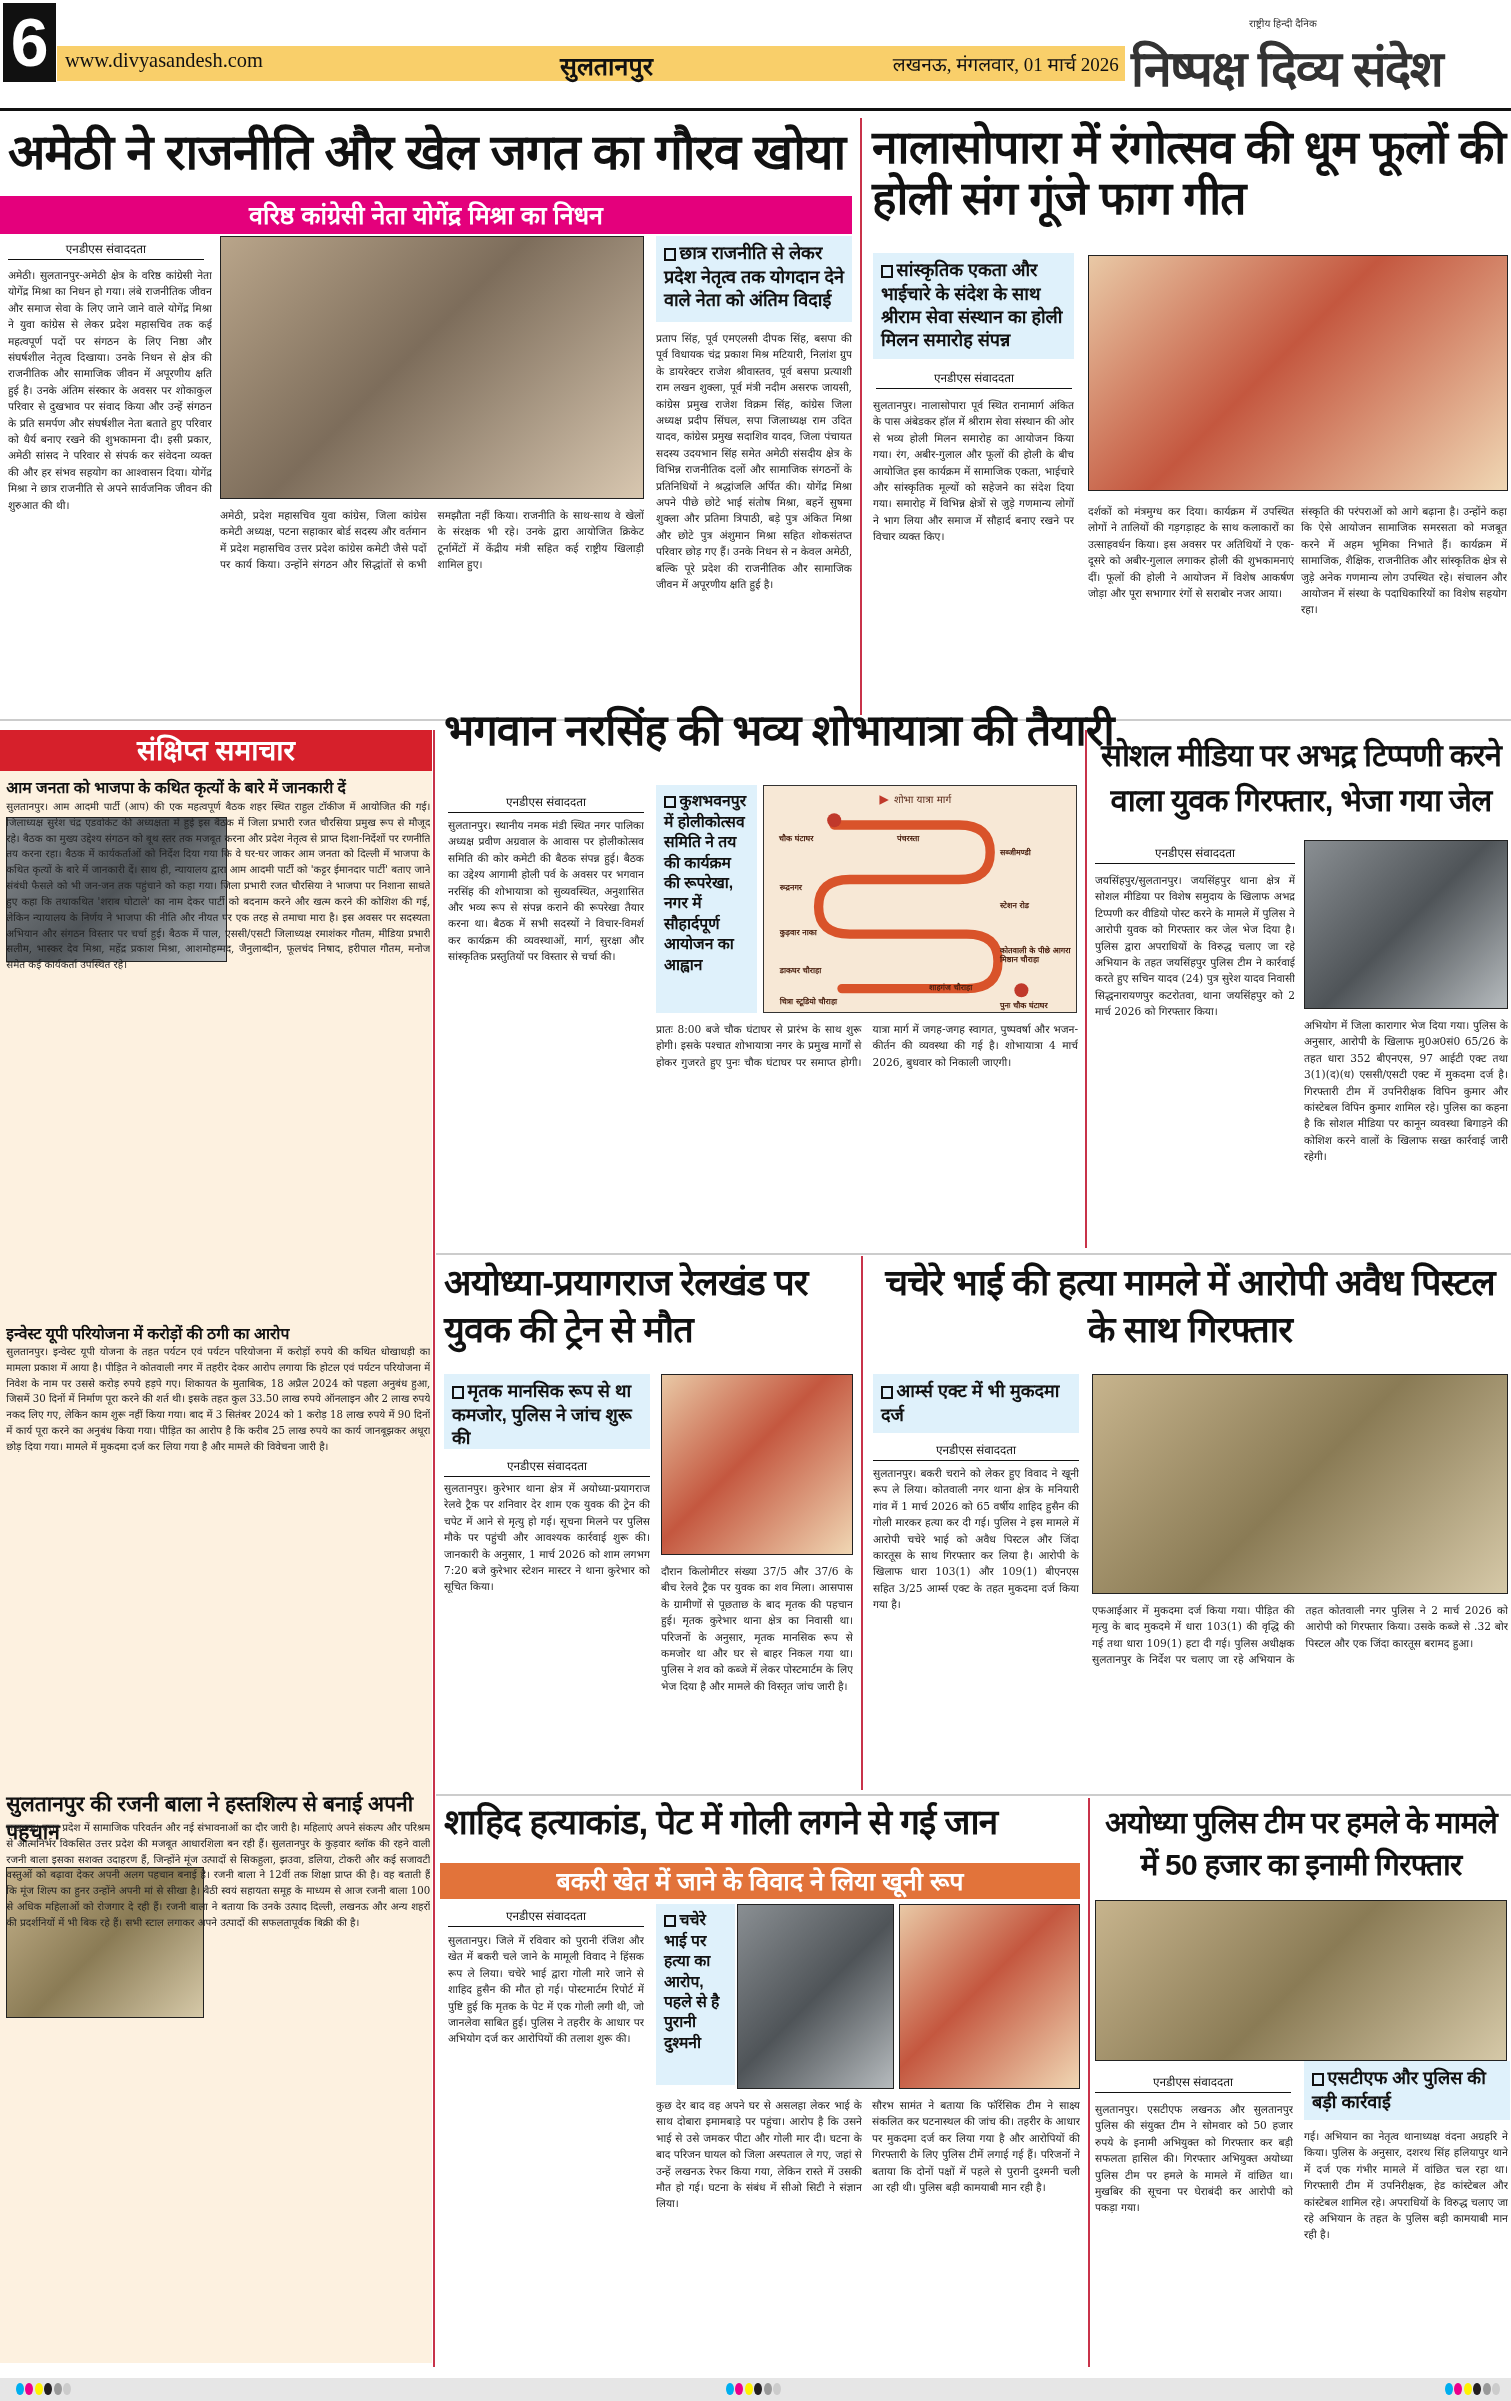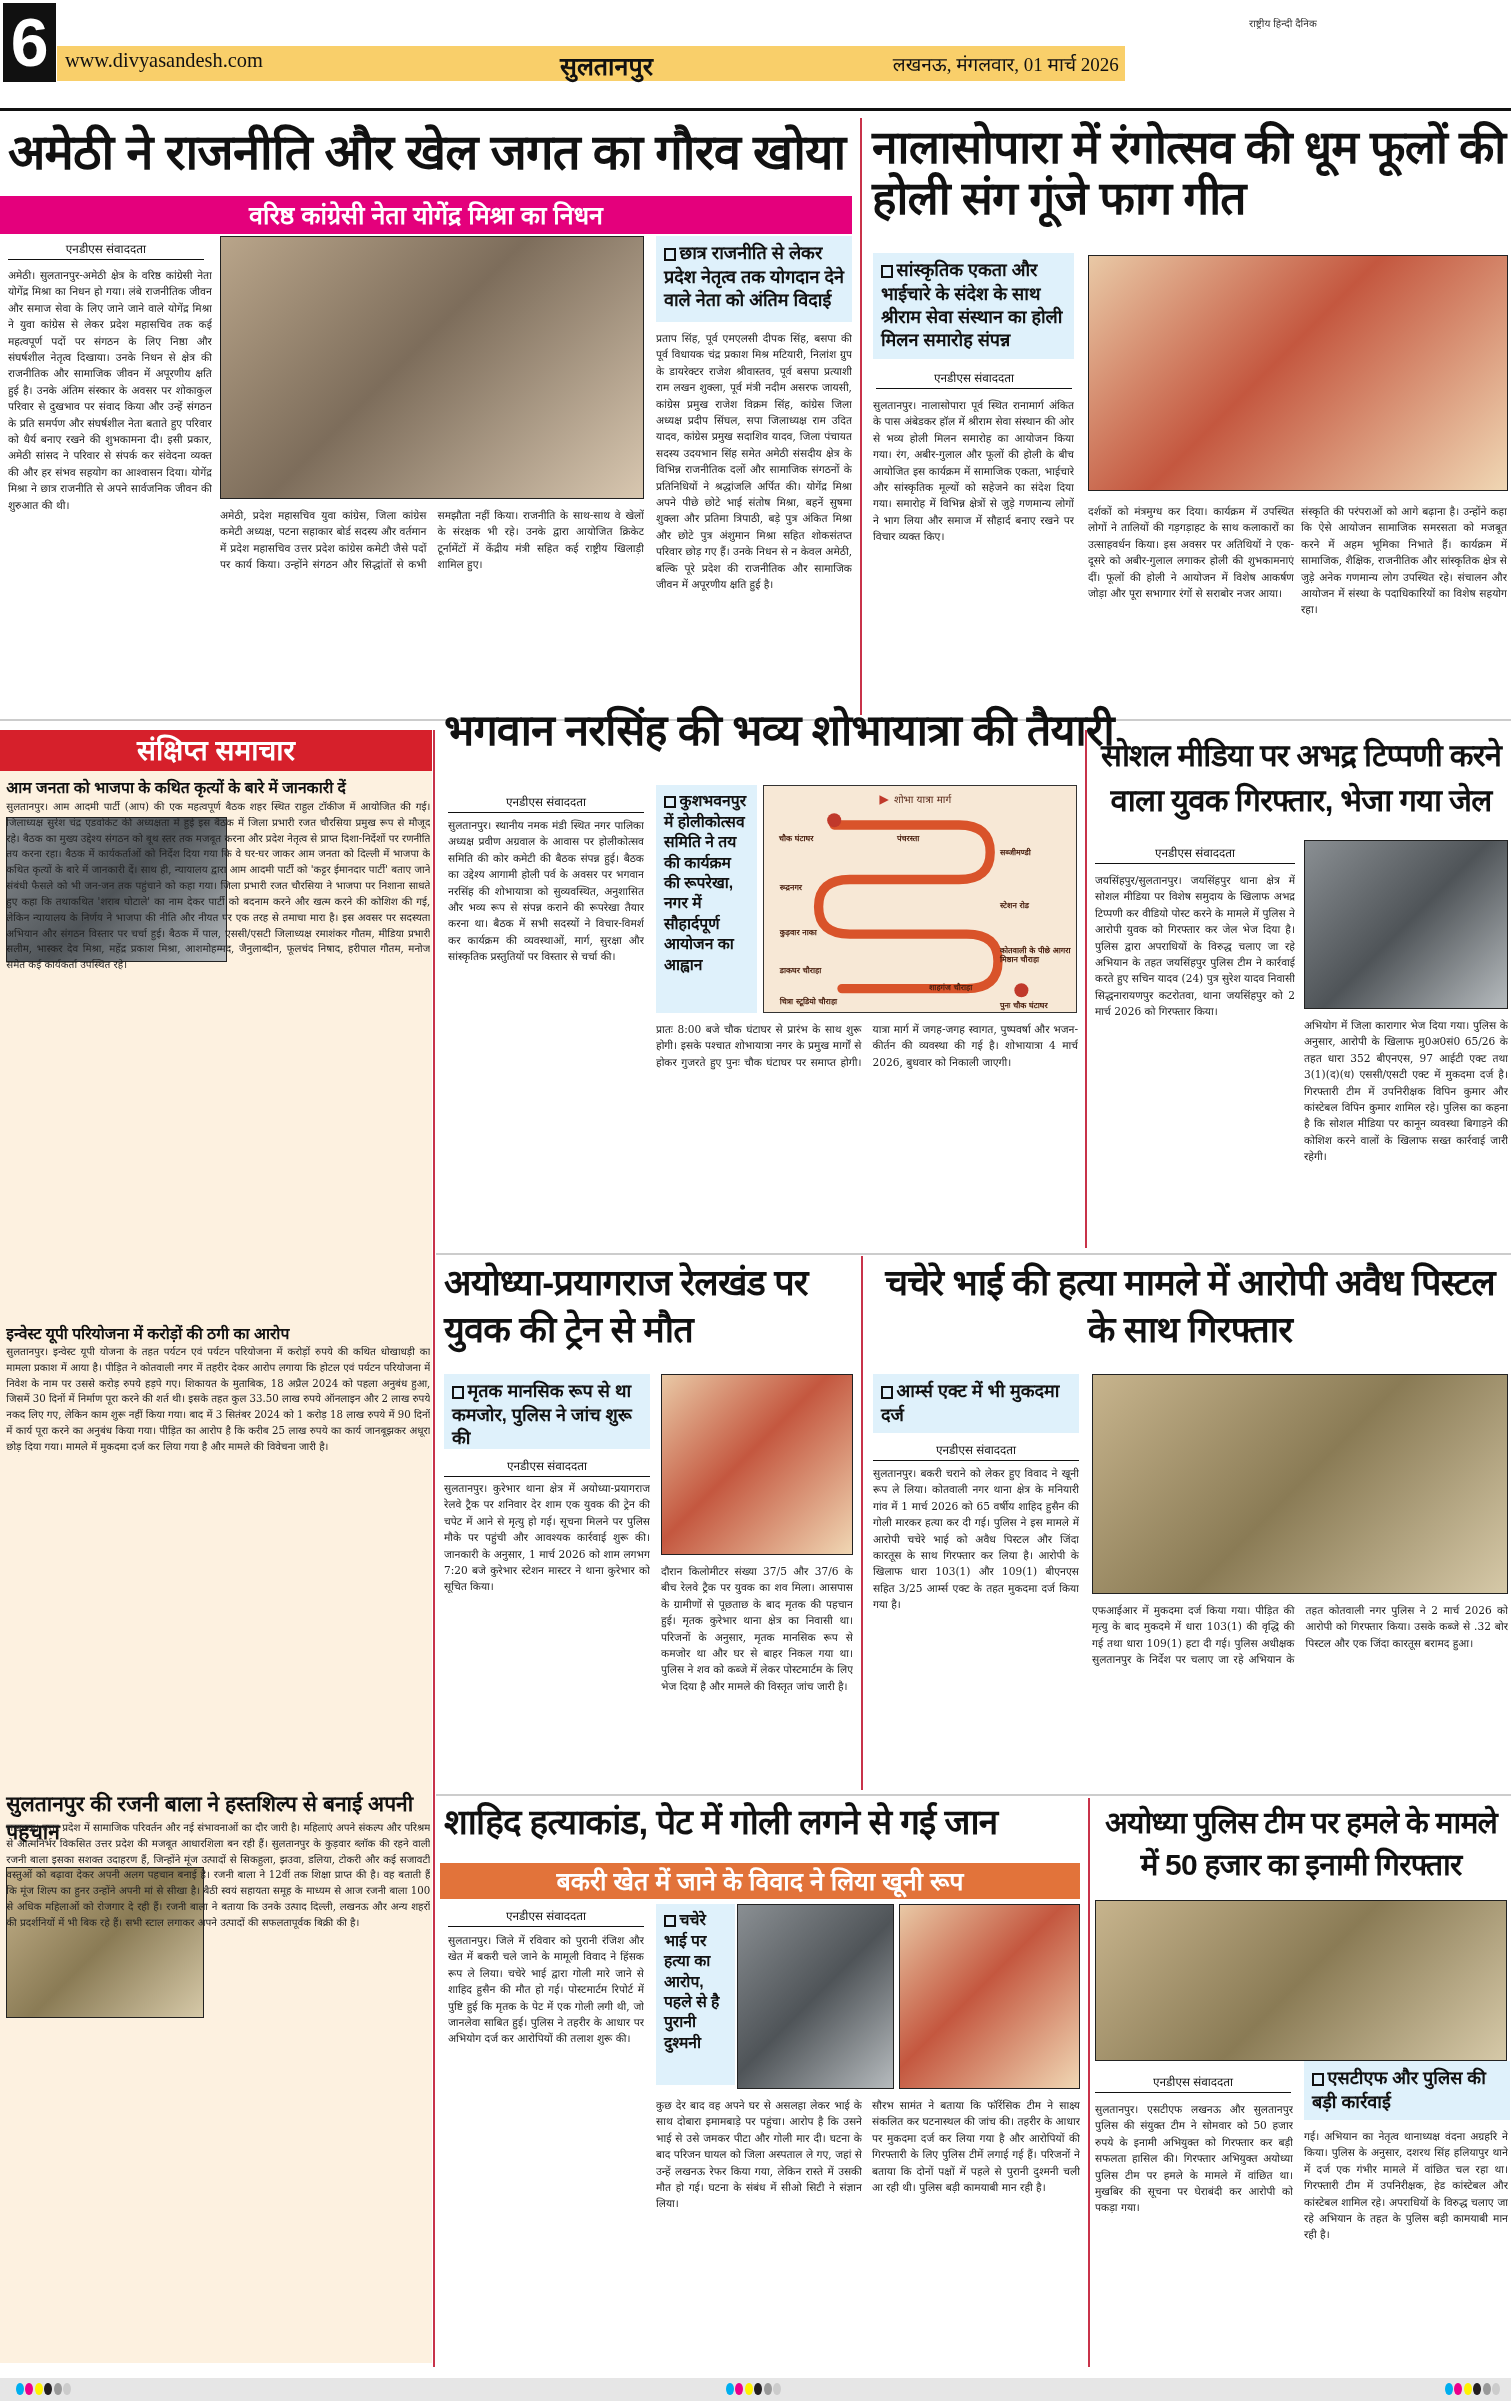--- a/index.html
+++ b/index.html
@@ -41,20 +41,21 @@
 
 <div class="abs masthead">
   <div class="abs pgnum">6</div>
   <div class="abs band">
     <span class="url">www.divyasandesh.com</span>
     <span class="sec">सुलतानपुर</span>
     <span class="date">लखनऊ, मंगलवार, 01 मार्च 2026</span>
   </div>
   <div class="abs logo">
     <small>राष्ट्रीय हिन्दी दैनिक</small>
+    <span style="position:absolute;top:17.3px;left:0">निष्पक्ष दिव्य संदेश</span>
   </div>
   <div class="abs rule"></div>
 </div>
 
 <div class="abs hl" style="left:7.9px;top:124px;width:840px;font-size:49px;white-space:nowrap">अमेठी ने राजनीति और खेल जगत का गौरव खोया</div>
 <div class="abs sub-pink" style="left:0;top:196px;width:852px;height:38px;line-height:38px">वरिष्ठ कांग्रेसी नेता योगेंद्र मिश्रा का निधन</div>
 <div class="abs byline" style="left:7.9px;top:240px;width:196px">एनडीएस संवाददता</div>
 <div class="abs body" style="left:7.9px;top:267px;width:204px;height:440px;overflow:hidden">अमेठी। सुलतानपुर-अमेठी क्षेत्र के वरिष्ठ कांग्रेसी नेता योगेंद्र मिश्रा का निधन हो गया। लंबे राजनीतिक जीवन और समाज सेवा के लिए जाने जाने वाले योगेंद्र मिश्रा ने युवा कांग्रेस से लेकर प्रदेश महासचिव तक कई महत्वपूर्ण पदों पर संगठन के लिए निष्ठा और संघर्षशील नेतृत्व दिखाया। उनके निधन से क्षेत्र की राजनीतिक और सामाजिक जीवन में अपूरणीय क्षति हुई है। उनके अंतिम संस्कार के अवसर पर शोकाकुल परिवार से दुखभाव पर संवाद किया और उन्हें संगठन के प्रति समर्पण और संघर्षशील नेता बताते हुए परिवार को धैर्य बनाए रखने की शुभकामना दी। इसी प्रकार, अमेठी सांसद ने परिवार से संपर्क कर संवेदना व्यक्त की और हर संभव सहयोग का आश्वासन दिया। योगेंद्र मिश्रा ने छात्र राजनीति से अपने सार्वजनिक जीवन की शुरुआत की थी।</div>
 <div class="abs photo" style="left:220px;top:236px;width:424px;height:263px"></div>
 <div class="abs body" style="left:220px;top:507px;width:424px;height:204px;overflow:hidden;column-count:2;column-gap:11px">अमेठी, प्रदेश महासचिव युवा कांग्रेस, जिला कांग्रेस कमेटी अध्यक्ष, पटना सहाकार बोर्ड सदस्य और वर्तमान में प्रदेश महासचिव उत्तर प्रदेश कांग्रेस कमेटी जैसे पदों पर कार्य किया। उन्होंने संगठन और सिद्धांतों से कभी समझौता नहीं किया। राजनीति के साथ-साथ वे खेलों के संरक्षक भी रहे। उनके द्वारा आयोजित क्रिकेट टूर्नामेंटों में केंद्रीय मंत्री सहित कई राष्ट्रीय खिलाड़ी शामिल हुए।</div>

